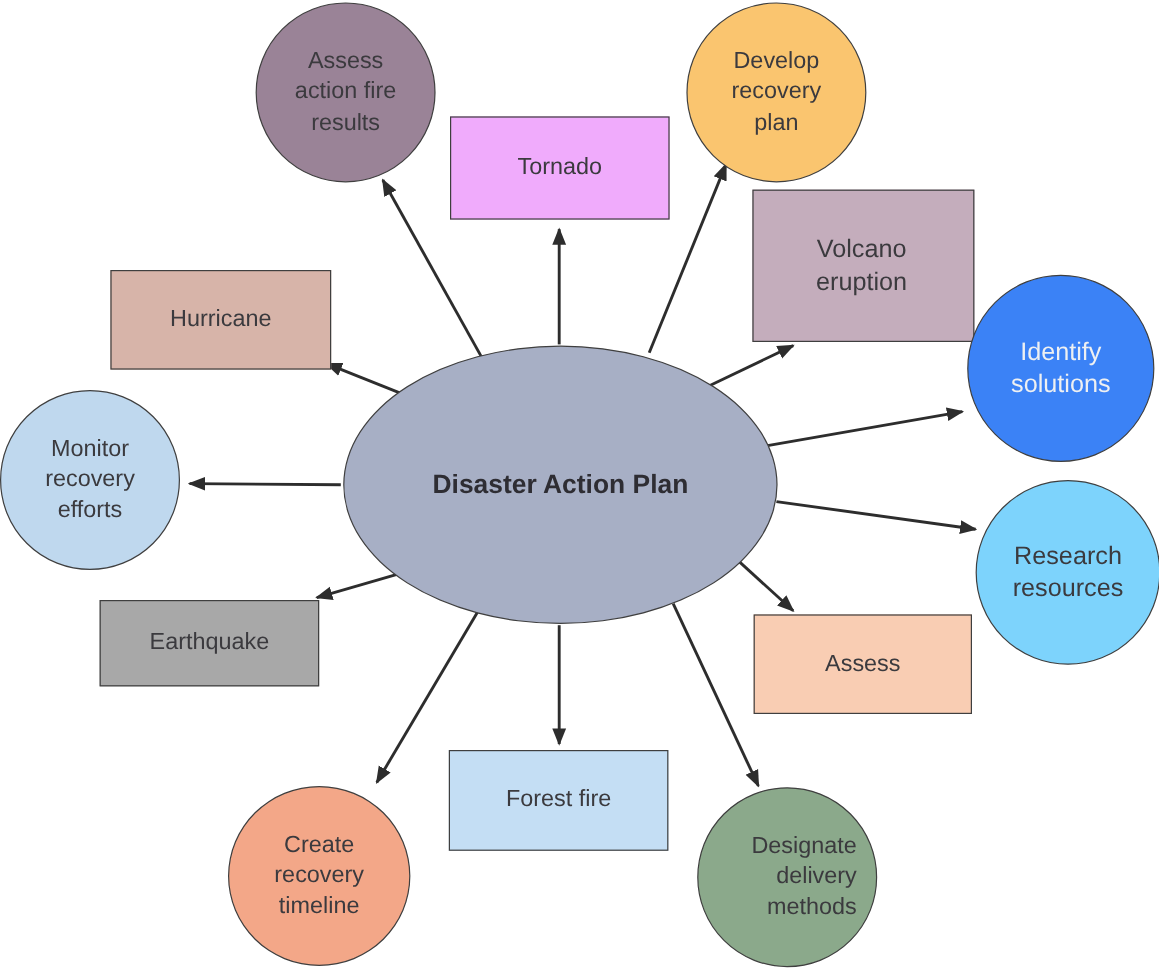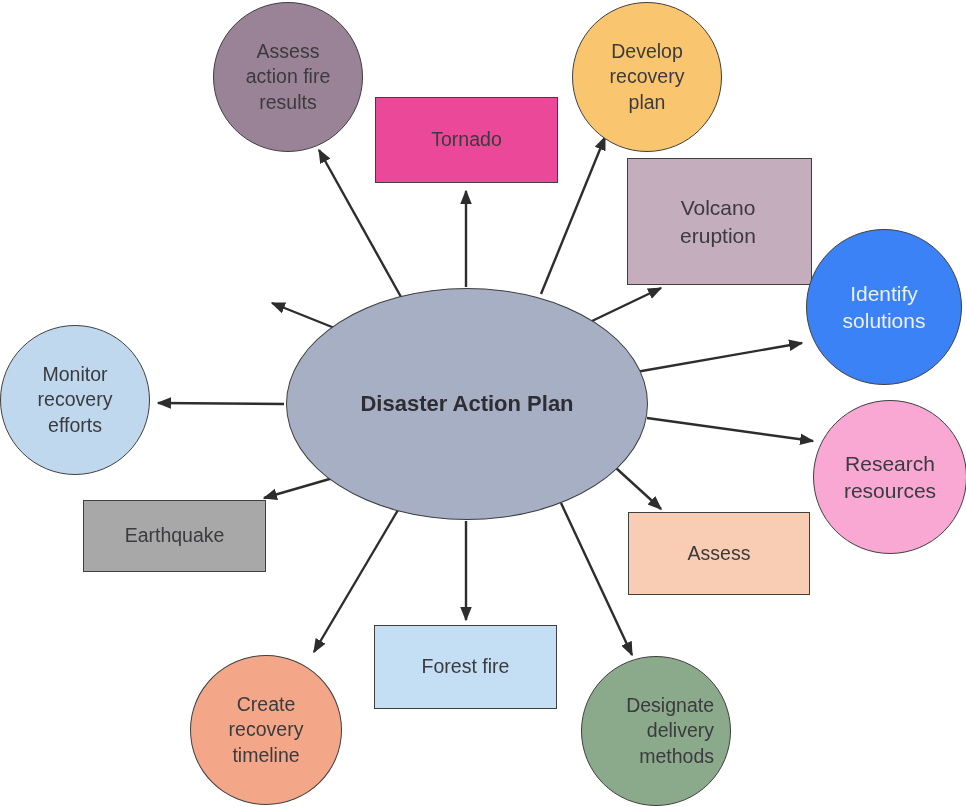--- a/index.html
+++ b/index.html
@@ -80,30 +80,31 @@
       <line x1="333" y1="478" x2="264" y2="498" marker-end="url(#arrowhead)"></line>
     </g>
   </svg>
 
   <div class="node center-ellipse pos-center" style="background-color: rgb(167, 175, 197);">Disaster Action Plan</div>
 
   <div class="node circle pos-assess" style="background-color: rgb(154, 131, 151);">Assess action fire results</div>
 
   <div class="node circle pos-develop" style="background-color: rgb(250, 197, 111);">Develop recovery plan</div>
 
-  <div class="node pos-tornado" style="background-color: #ec4899;">Tornado</div>
+  <div class="node pos-tornado" style="background-color: #f0abfc;">Tornado</div>
 
   <div class="node pos-volcano" style="background-color: rgb(196, 173, 188); padding-left: 25px;">Volcano eruption</div>
 
+  <div class="node pos-hurricane" style="background-color: rgb(215, 180, 169);">Hurricane</div>
 
   <div class="node circle pos-identify" style="background-color: #3b82f6; color: rgb(238, 240, 242);">Identify solutions</div>
 
   <div class="node circle pos-monitor" style="background-color: rgb(191, 216, 238);">Monitor recovery efforts</div>
 
-  <div class="node circle pos-research" style="background-color: #f9a8d4;">Research resources</div>
+  <div class="node circle pos-research" style="background-color: #7dd3fc;">Research resources</div>
 
   <div class="node pos-earthquake" style="background-color: rgb(168, 168, 168);">Earthquake</div>
 
   <div class="node pos-flood" style="background-color: rgb(249, 205, 179);">Assess</div>
 
   <div class="node pos-forest" style="background-color: rgb(196, 222, 244);">Forest fire</div>
 
   <div class="node circle pos-create" style="background-color: rgb(243, 167, 136);">Create recovery timeline</div>
 
   <div class="node circle pos-designate" style="background-color: rgb(139, 169, 139); text-align: right;">Designate delivery methods</div>

